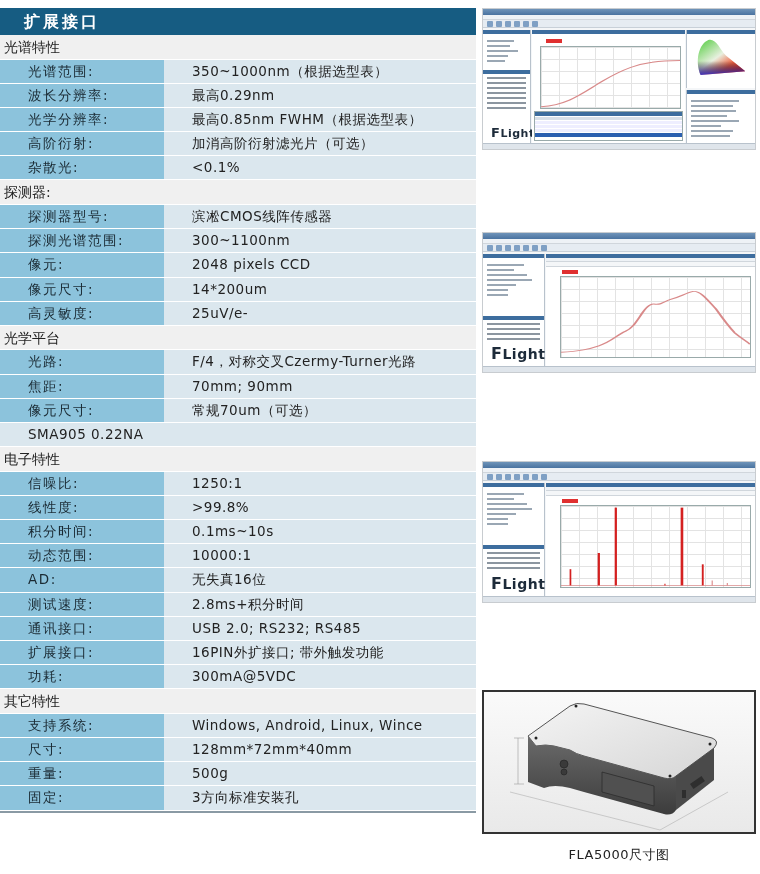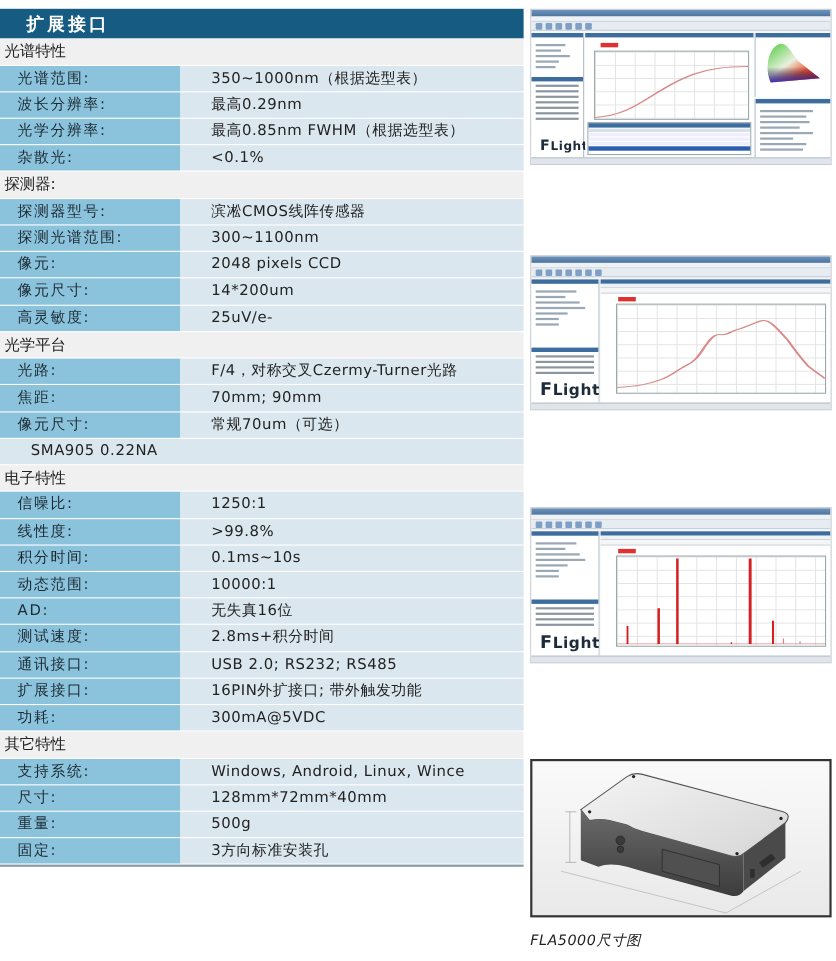--- a/index.html
+++ b/index.html
@@ -14,21 +14,21 @@
       padding-left: 24px; line-height: 27px;
     }
     .section {
       height: 24.5px; background: #f0f0f0; color: #222;
       font-size: 14px; padding-left: 4px; line-height: 24.5px;
       border-bottom: 1px solid #fff;
     }
     .row { display: flex; height: 24.2px; border-bottom: 1px solid #ffffff; }
     .row .lbl {
       width: 164px; background: #8cc3dc; color: #1a2a33;
-      font-size: 13.5px; padding-left: 16px; line-height: 23.2px; letter-spacing: 1.5px;
+      font-size: 13.5px; padding-left: 28px; line-height: 23.2px; letter-spacing: 1.5px;
     }
     .row .val {
       flex: 1; background: #dbe7ee; color: #222;
       font-size: 13.5px; padding-left: 28px; line-height: 23.2px; letter-spacing: 0.5px;
     }
     .spec-bottom { height: 2px; background: #8a9aa4; }
 
     
     .shot {
       position: absolute; left: 482px; width: 274px; background: #f4f6f8;
@@ -59,42 +59,46 @@
     .shot svg { position: absolute; left: 0; top: 0; width: 100%; height: 100%; }
     .redtag { position:absolute; width:16px; height:4px; background:#e03030; }
 
     
     .drawing {
       position: absolute; left: 482px; top: 690px; width: 274px; height: 144px;
       border: 2px solid #333; background: linear-gradient(#fafafa, #e9e9e9);
       overflow: hidden;
     }
     .caption {
-      position: absolute; left: 482px; top: 846px; width: 274px; text-align: left;
-      font-size: 13px; color: #222; letter-spacing: 0.5px; font-style: italic;
+      position: absolute; left: 482px; top: 846px; width: 274px; text-align: center;
+      font-size: 13px; color: #222; letter-spacing: 0.5px;
     }
   </style>
 </head>
 <body>
 
 <div class="spec">
   <div class="spec-title">扩展接口</div>
   <div id="spec-body">
       <div class="section">光谱特性</div>
       <div class="row">
         <div class="lbl">光谱范围:</div>
         <div class="val">350~1000nm（根据选型表）</div>
       </div>
       <div class="row">
         <div class="lbl">波长分辨率:</div>
         <div class="val">最高0.29nm</div>
       </div>
       <div class="row">
         <div class="lbl">光学分辨率:</div>
         <div class="val">最高0.85nm FWHM（根据选型表）</div>
+      </div>
+      <div class="row">
+        <div class="lbl">高阶衍射:</div>
+        <div class="val">加消高阶衍射滤光片（可选）</div>
       </div>
       <div class="row">
         <div class="lbl">杂散光:</div>
         <div class="val">&lt;0.1%</div>
       </div>
       <div class="section">探测器:</div>
       <div class="row">
         <div class="lbl">探测器型号:</div>
         <div class="val">滨凇CMOS线阵传感器</div>
       </div>

